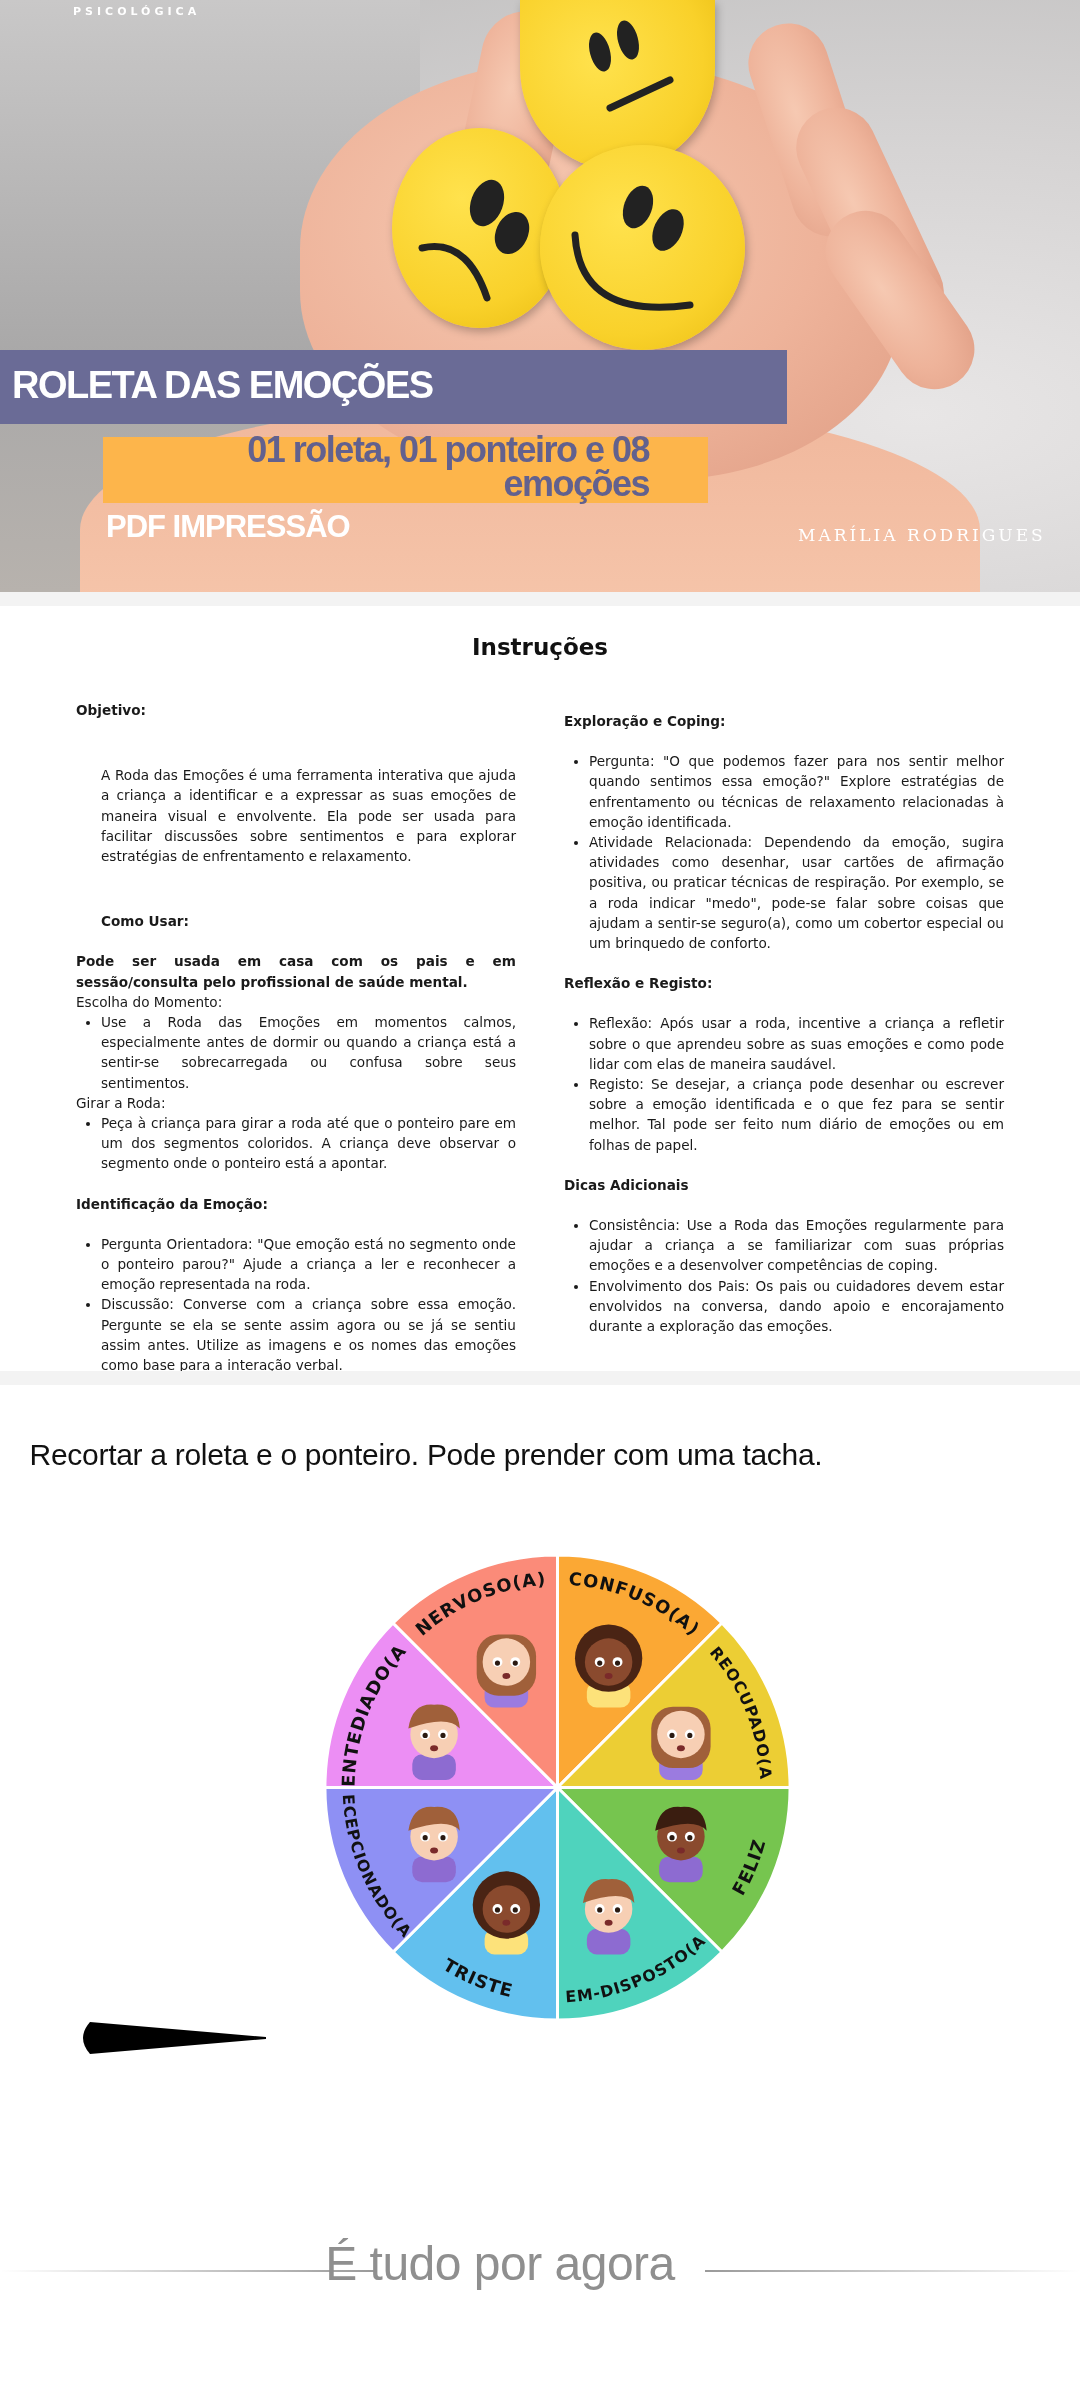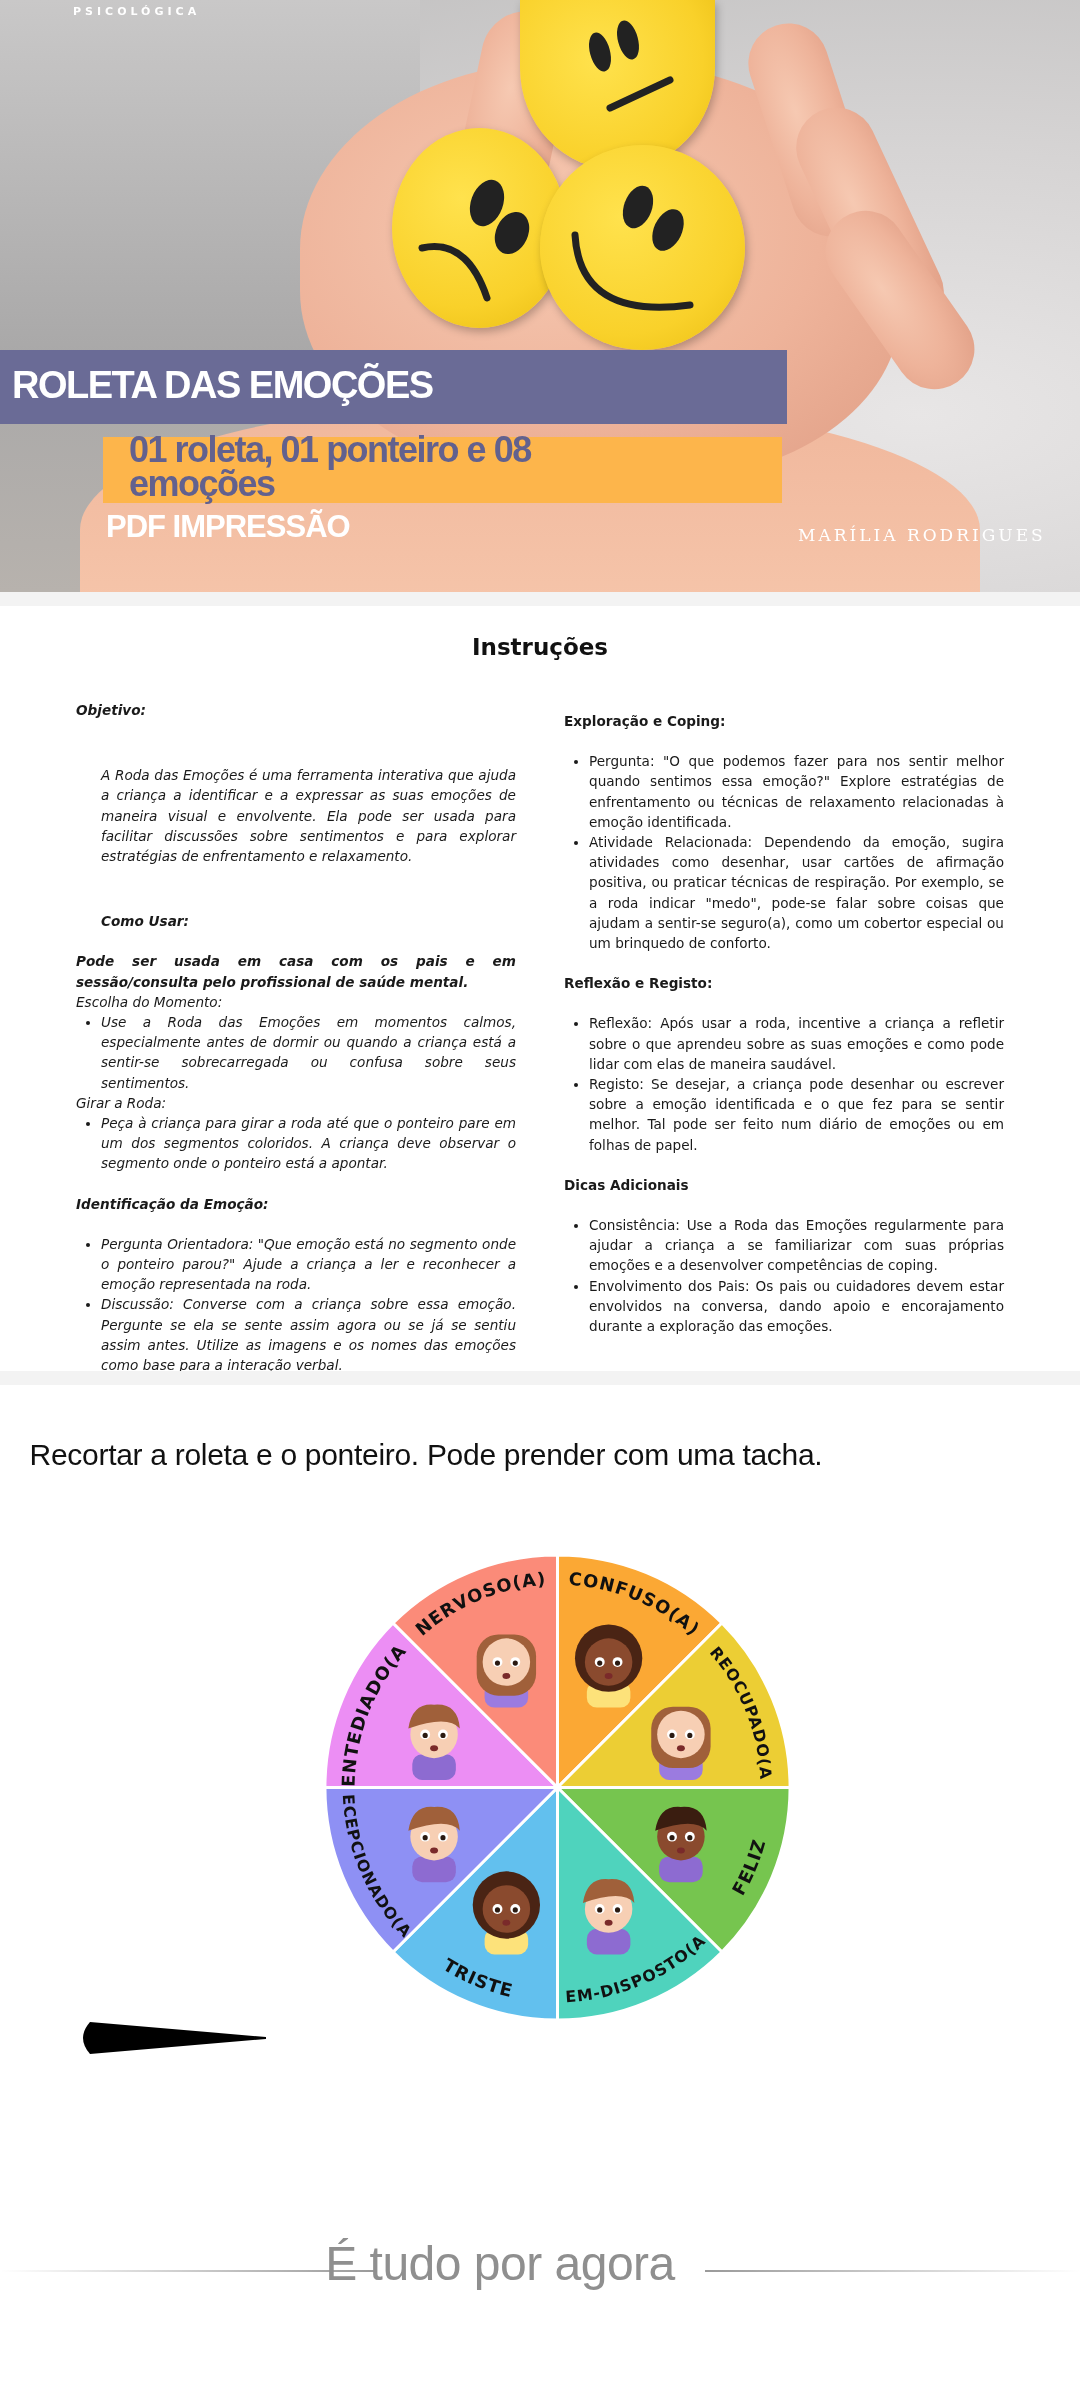--- a/index.html
+++ b/index.html
@@ -20,33 +20,33 @@
 
   .smiley { position:absolute; border-radius:50%; background: radial-gradient(circle at 40% 35%, #ffe24d 0%, #f9d12a 65%, #e9bd12 100%); box-shadow: 2px 4px 8px rgba(0,0,0,.25); }
   .smiley svg { position:absolute; left:0; top:0; width:100%; height:100%; }
   .sm-neutral { left: 520px; top: 0px; width: 195px; height: 170px; border-radius: 0 0 50% 50% / 0 0 60% 60%; }
   .sm-sad { left: 392px; top: 128px; width: 175px; height: 200px; }
   .sm-happy { left: 540px; top: 145px; width: 205px; height: 205px; }
 
   .kicker { position:absolute; left: 73px; top: 5px; font-size: 11px; letter-spacing: 4px; color: #fff; font-weight: bold; }
   .title-band { position:absolute; left:0; top: 350px; width: 787px; height: 74px; background: #6a6b96; }
   .title-band span { position:absolute; left: 12px; top: 14px; color:#fff; font-family: "Liberation Sans", sans-serif; font-weight: bold; font-size: 38px; letter-spacing: -1.5px; }
-  .sub-band { position:absolute; left: 103px; top: 437px; width: 679px; height: 66px; background: #fdb54b; }
+  .sub-band { position:absolute; left: 103px; top: 437px; width: 605px; height: 66px; background: #fdb54b; text-align: right; }
   .sub-band span { position:absolute; left: 26px; top: -4px; width: 520px; color:#62618e; font-family: "Liberation Sans", sans-serif; font-weight: bold; font-size: 36px; line-height: 34px; letter-spacing: -1.5px; }
   .pdf-label { position:absolute; left: 106px; top: 509px; color:#fff; font-family: "Liberation Sans", sans-serif; font-weight: bold; font-size: 31px; letter-spacing: -1px; }
   .author { position:absolute; left: 798px; top: 525px; color:#fff; font-family: "DejaVu Serif", serif; font-size: 17px; letter-spacing: 3px; }
 
   .sep { position:absolute; left:0; width:1080px; height: 14px; background:#f3f3f3; }
   .sep.s1 { top: 592px; }
   .sep.s2 { top: 1371px; }
 
   
   .instr-title { position:absolute; left:0; width:1080px; top: 634px; text-align:center; font-size: 23px; font-weight: bold; }
   .col { position:absolute; font-size: 13.6px; line-height: 20.2px; color: #1a1a1a; }
-  .col.left { left: 76px; top: 700px; width: 440px; font-style: italic; }
+  .col.left { left: 76px; top: 700px; width: 440px; }
   .col.right { left: 564px; top: 711px; width: 440px; }
   .col p { margin: 0; text-align: justify; }
   .col .h { font-weight: bold; }
   .col .indent { padding-left: 25px; margin-top: 25px; }
   .col ul { margin: 0; padding-left: 25px; }
   .col li { text-align: justify; margin: 0; }
   .gap { height: 20px; }
 
   
   .cut-title { position:absolute; left:0; width:852px; top: 1438px; text-align:center; font-family: "Liberation Sans", sans-serif; font-size: 30px; color:#111; letter-spacing: -0.3px; }

